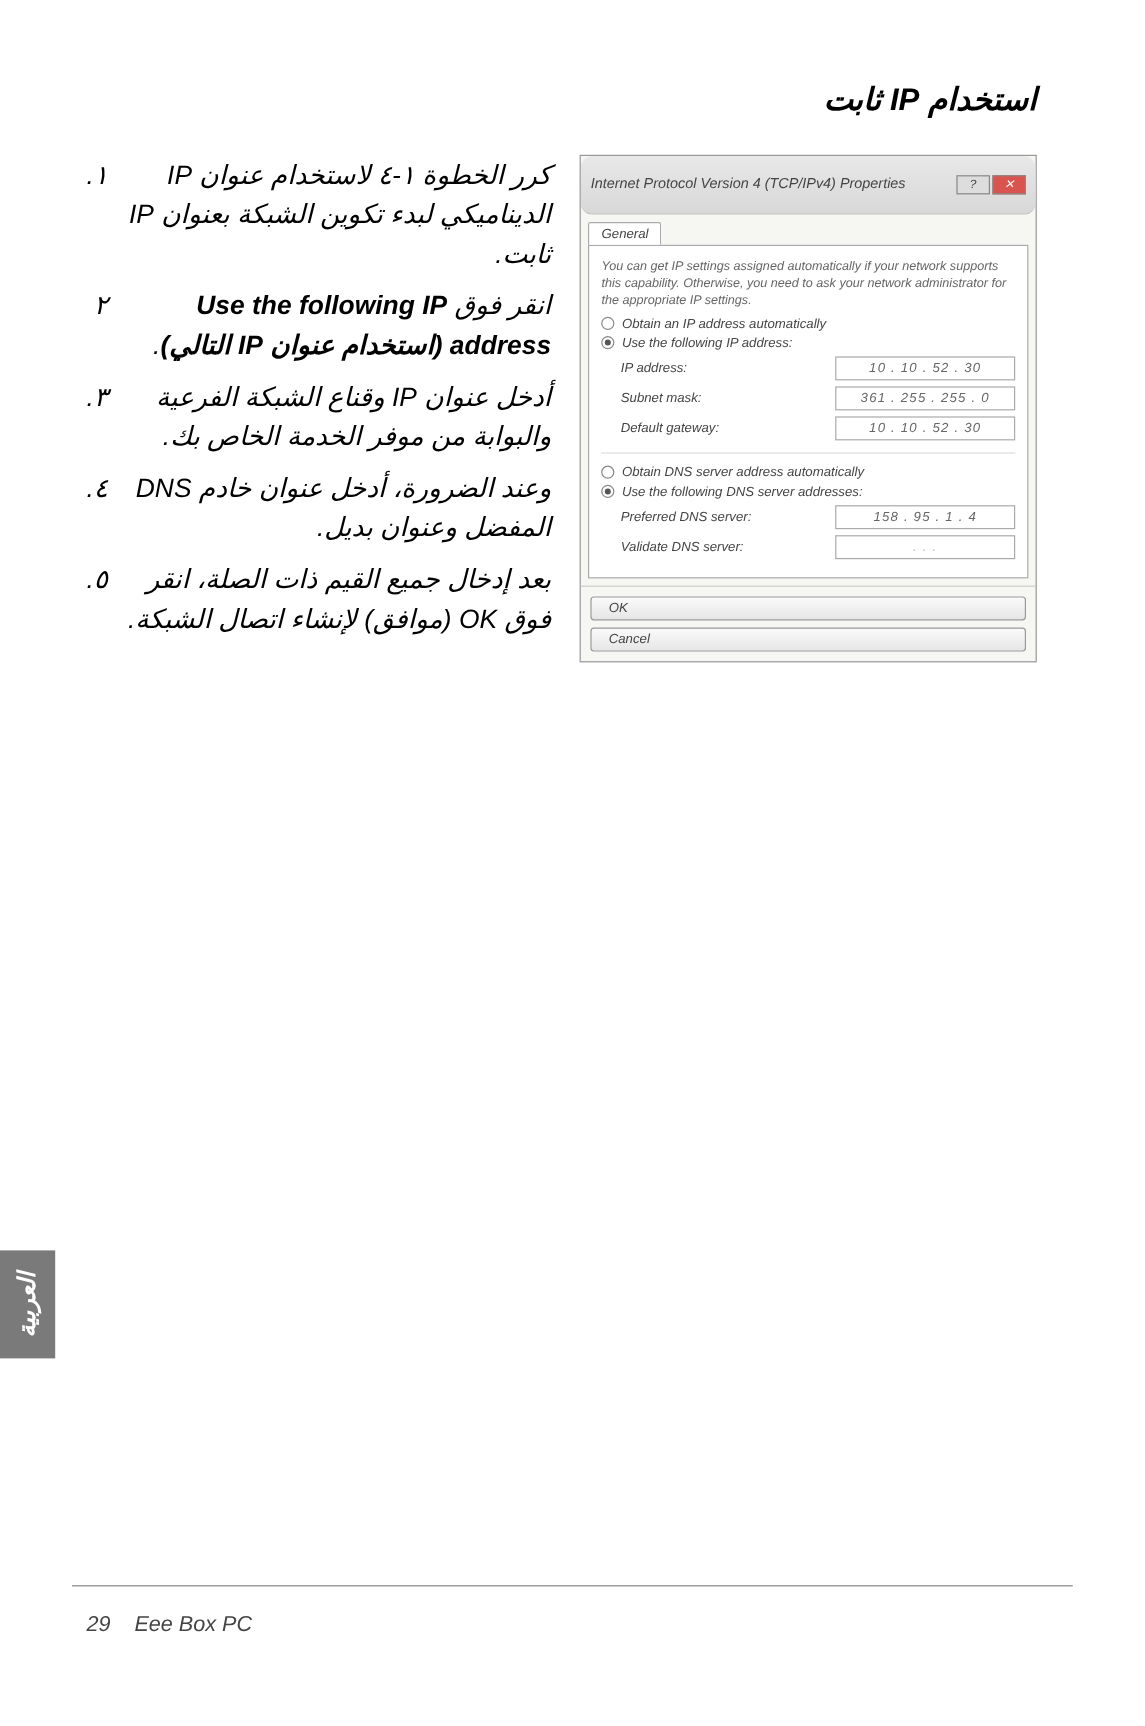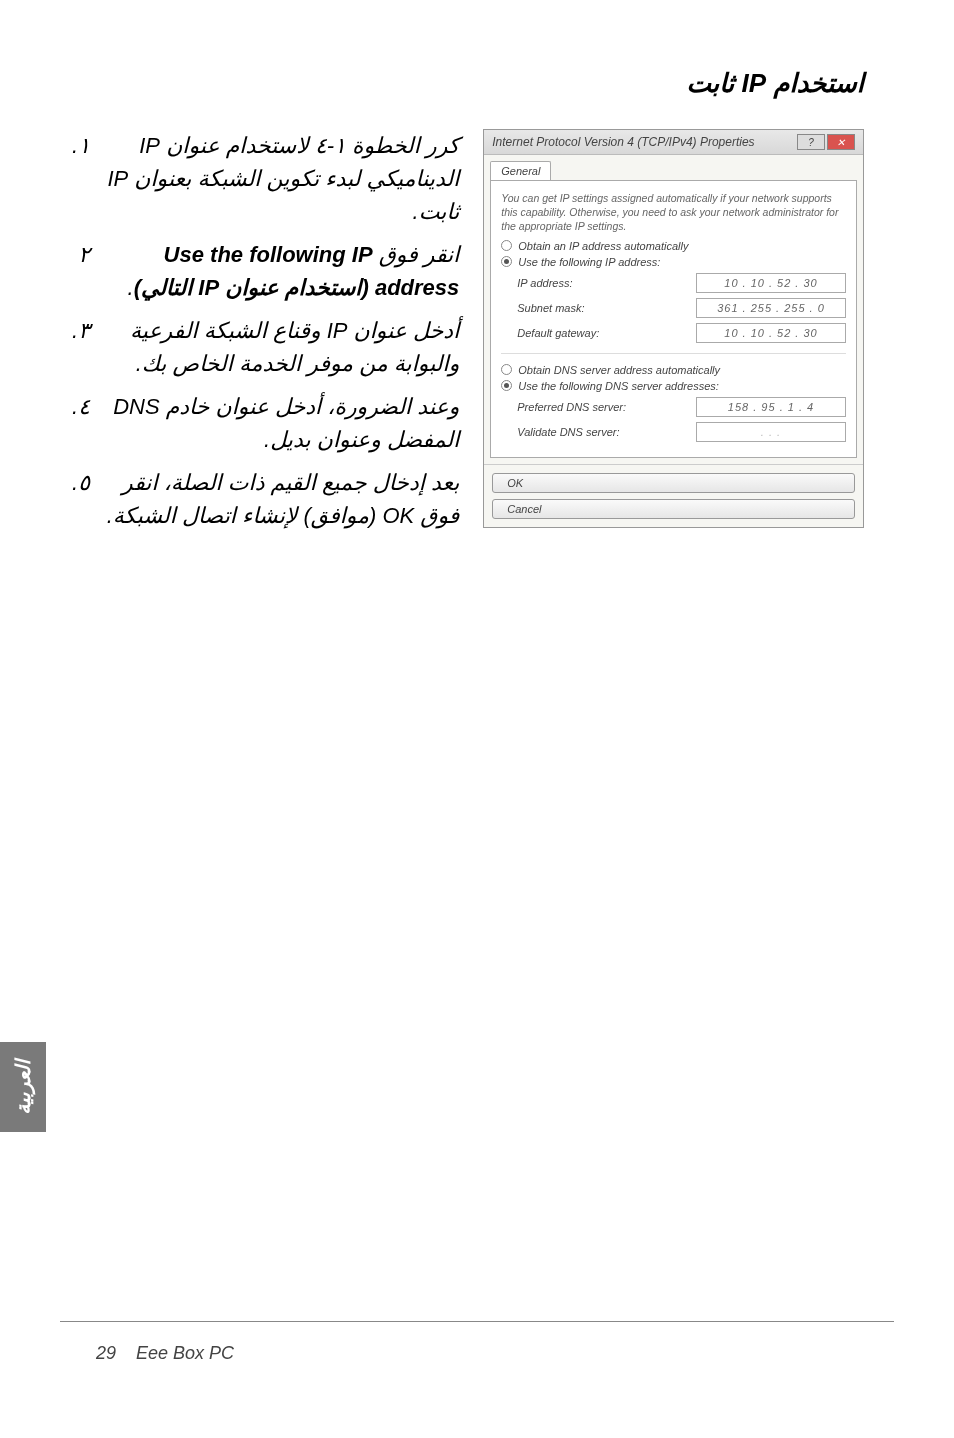--- a/index.html
+++ b/index.html
@@ -7,42 +7,42 @@
   .page { position: relative; width: 954px; height: 1412px; padding: 68px 90px 50px 50px; font-style: italic; }
   .heading { font-size: 26px; font-weight: bold; text-align: right; margin-bottom: 30px; }
   .content-row { display: flex; flex-direction: row-reverse; align-items: flex-start; gap: 24px; }
   .text-col { width: 430px; text-align: right; font-size: 22px; line-height: 1.5; }
   .step { display: flex; flex-direction: row-reverse; margin-bottom: 10px; }
   .step-num { width: 40px; flex-shrink: 0; text-align: right; padding-left: 8px; }
   .step-body { flex: 1; text-align: right; }
   .bold { font-weight: bold; }
   .dialog-col { width: 400px; direction: ltr; }
   .dialog { border: 1px solid #999; background: #f6f6f2; font-family: "Segoe UI", Tahoma, sans-serif; font-size: 11px; color: #444; }
-  .dialog-title { background: linear-gradient(#e8e8e8,#d8d8d8); border-bottom: 1px solid #bbb; padding: 4px 8px; display: flex; justify-content: space-between; align-items: center; font-size: 12px; }
+  .dialog-title { background: linear-gradient(#e8e8e8,#d8d8d8); border-bottom: 1px solid #bbb; padding: 16px 8px; display: flex; justify-content: space-between; font-size: 12px; border-radius: 10px; }
   .dialog-title-buttons { display: flex; gap: 2px; }
   .title-btn { width: 28px; height: 16px; border: 1px solid #888; background: #ddd; font-size: 10px; display: flex; align-items: center; justify-content: center; }
   .close-btn { background: #d9534f; color: #fff; }
   .tab-strip { display: flex; padding: 6px 6px 0 6px; }
   .tab { border: 1px solid #aaa; border-bottom: none; background: #fff; padding: 3px 10px; font-size: 11px; border-radius: 2px 2px 0 0; }
   .tab-panel { margin: 0 6px 6px 6px; border: 1px solid #aaa; background: #fff; padding: 10px; }
   .help-text { font-size: 10.5px; color: #666; margin-bottom: 6px; line-height: 1.35; }
   .opt-row { display: flex; align-items: center; gap: 6px; margin: 4px 0; font-size: 11px; }
   .radio { width: 11px; height: 11px; border: 1px solid #888; border-radius: 50%; display: inline-flex; align-items: center; justify-content: center; flex-shrink: 0; }
   .radio.sel::after { content: ""; width: 5px; height: 5px; background: #555; border-radius: 50%; }
   .check { width: 11px; height: 11px; border: 1px solid #888; display: inline-block; flex-shrink: 0; }
   .field-row { display: flex; justify-content: space-between; align-items: center; margin: 5px 0 5px 16px; font-size: 11px; }
   .ip-field { width: 150px; height: 20px; border: 1px solid #aaa; background: #fff; text-align: center; letter-spacing: 1px; font-size: 11px; color: #666; display: flex; align-items: center; justify-content: center; }
   .ip-field.empty { color: #bbb; }
   .sep { border-top: 1px solid #ddd; margin: 10px 0; }
   .advanced-row { display: flex; justify-content: space-between; align-items: center; margin-top: 10px; }
   .btn { border: 1px solid #999; background: linear-gradient(#fafafa,#e6e6e6); padding: 3px 14px; font-size: 11px; border-radius: 3px; color: #444; }
   .dialog-footer { display: flex; justify-content: flex-end; gap: 6px; padding: 8px; border-top: 1px solid #ccc; flex-direction: column; }
   .side-tab { position: absolute; left: 0; bottom: 280px; width: 46px; height: 90px; background: #7a7a7a; display: flex; align-items: center; justify-content: center; }
   .side-tab-text { color: #fff; font-size: 20px; writing-mode: vertical-rl; transform: rotate(180deg); font-weight: bold; }
-  .footer { position: absolute; left: 96px; bottom: 48px; display: flex; gap: 20px; direction: ltr; margin-top: 36px; }
+  .footer { position: absolute; left: 72px; bottom: 48px; display: flex; gap: 20px; direction: ltr; margin-top: 36px; }
   .page-num { font-size: 18px; color: #444; }
   .footer-title { font-size: 18px; color: #444; }
   .footer-rule { position: absolute; left: 60px; right: 60px; bottom: 90px; border-top: 1px solid #888; }
 </style>
 </head>
 <body>
 
 <div class="page">
   <div class="heading">استخدام IP ثابت</div>
 

